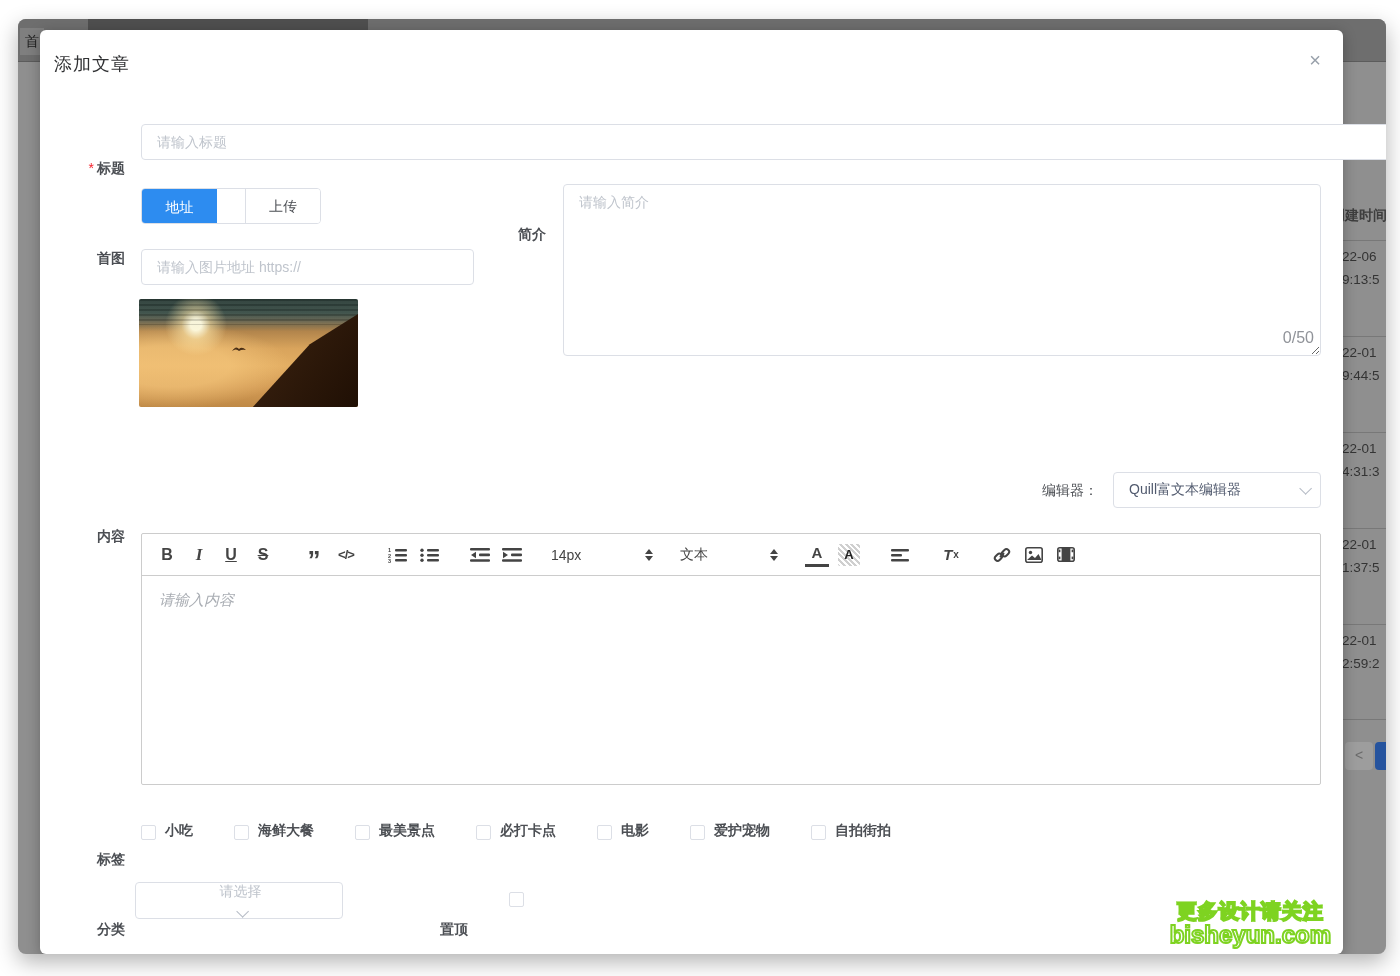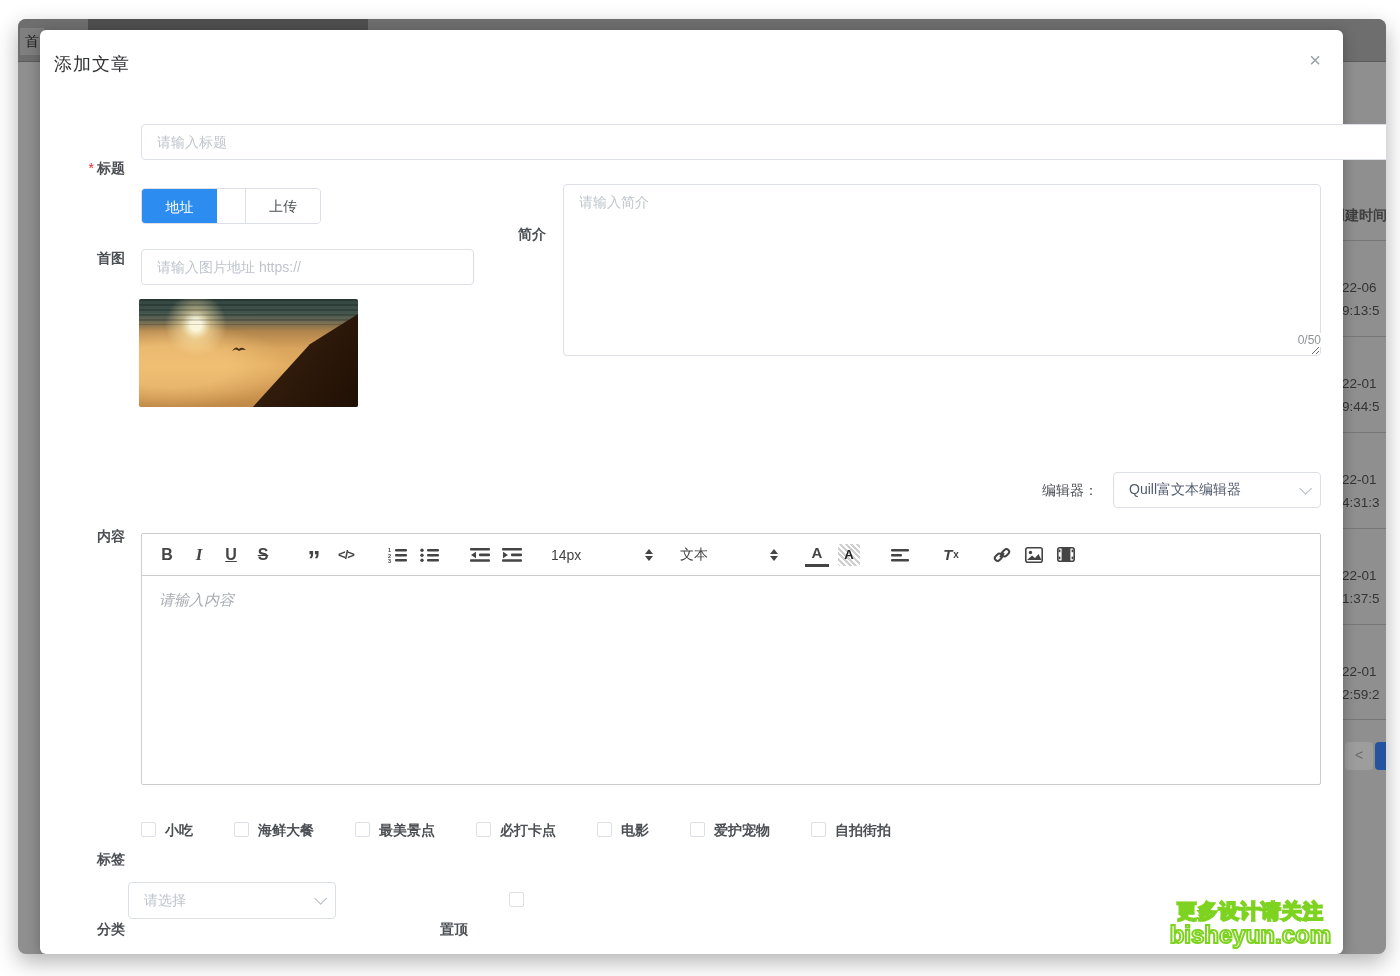--- a/index.html
+++ b/index.html
@@ -13,21 +13,21 @@
   .topbar { position:absolute; left:0; top:0; width:100%; height:43px; background:#6e6e6e;
             border-bottom:1px solid #5c5c5c; }
   .topbar-darkblock { position:absolute; left:70px; top:0; width:280px; height:43px; background:#4f4f4f; }
   .bg-tab { position:absolute; left:2px; top:9px; width:24px; height:27px; background:#7f7f7f;
             color:#1f1f1f; font-size:14px; line-height:27px; text-align:center; overflow:hidden; }
   .right-strip { position:absolute; left:1325px; top:44px; width:43px; height:891px; overflow:hidden; }
   .bg-th { position:absolute; left:0; top:127px; width:43px; height:50px; overflow:hidden; }
   .bg-th span { display:inline-block; margin-left:-12px; white-space:nowrap;
                 color:#3e3e3e; font-weight:700; font-size:14px; line-height:50px; }
   .bg-rows { position:absolute; left:0; top:177px; width:43px; }
-  .bg-row { height:96px; border-top:1px solid rgba(0,0,0,.16); padding-top:35px; overflow:hidden; }
+  .bg-row { height:96px; border-top:1px solid rgba(0,0,0,.16); padding-top:4px; overflow:hidden; }
   .bg-row:last-child { border-bottom:1px solid rgba(0,0,0,.16); }
   .bg-row div { color:#343434; font-size:13.5px; line-height:23px; white-space:nowrap; margin-left:-1px; }
   .bg-pager-prev { position:absolute; left:2px; top:679px; width:28px; height:28px; border-radius:4px;
                    background:#9d9d9d; color:#6a6a6a; font-size:14px; text-align:center; line-height:26px; }
   .bg-pager-page { position:absolute; left:32px; top:679px; width:11px; height:28px;
                    border-radius:4px 0 0 4px; background:#25539e; }
 
   
   .modal { position:absolute; left:22px; top:11px; width:1303px; height:924px; background:#fff;
            border-radius:6px; box-shadow:0 3px 14px rgba(0,0,0,.28); }
@@ -49,21 +49,21 @@
              color:#4c4f54; font-weight:500; cursor:pointer; }
   .tab-btn.active { background:#2d8cf0; color:#fff; line-height:36px; }
   .tab-btn + .tab-btn { border-left:1px solid #dcdfe6; }
 
   
   .intro-wrap { position:absolute; left:523px; top:154px; width:758px; height:172px; }
   .intro-wrap textarea { width:100%; height:100%; border:1px solid #dcdfe6; border-radius:4px;
                          padding:9px 15px; font-size:14px; color:#15803d; resize:both; outline:none;
                          font-family:"Liberation Sans","DejaVu Sans",sans-serif; }
   .intro-wrap textarea::placeholder { color:#bfc4cc; }
-  .intro-counter { position:absolute; right:0; bottom:9px; font-size:12px; color:#909399; background:#fff; padding-left:4px; }
+  .intro-counter { position:absolute; right:7px; bottom:9px; font-size:16px; color:#909399; background:#fff; padding-left:4px; }
 
   
   .thumb { position:absolute; left:99px; top:269px; width:219px; height:108px; overflow:hidden; border-radius:2px;
     background:
       radial-gradient(circle at 26% 24%, rgba(255,252,225,.95) 0 3%, rgba(255,232,170,.55) 8%, rgba(255,220,150,0) 17%),
       radial-gradient(ellipse at 15% 62%, rgba(250,205,130,.55) 0 22%, rgba(250,205,130,0) 45%),
       linear-gradient(180deg,#2e403b 0%,#3d5049 13%,#5e6150 19%,#b2854c 30%,#d9a45c 46%,#e3ae63 62%,#d39b55 82%,#bf8946 100%); }
   .thumb .streaks { position:absolute; left:0; top:0; right:0; height:24%;
       background:repeating-linear-gradient(180deg, rgba(0,0,0,.28) 0 2px, rgba(255,255,255,.05) 2px 5px); opacity:.55; }
   .thumb .hill { position:absolute; inset:0;
@@ -102,21 +102,21 @@
   .ql-color-A { font-size:15px; border-bottom:3px solid #444; line-height:14px; padding-bottom:1px; }
   .ql-bg-A { width:22px; height:22px; font-size:13px; display:flex; align-items:center; justify-content:center;
              background:repeating-linear-gradient(45deg,#cfcfcf 0 2px,#fff 2px 4px); border-radius:2px; color:#222; }
   .ql-clean { font-size:15px; }
   .ql-clean sub { font-size:10px; font-weight:800; margin-left:1px; }
   .ql-body { position:relative; height:208px; }
   .ql-placeholder { position:absolute; left:17px; top:15px; font-style:italic; color:#a9adb3; font-size:15px; }
 
   
   .tags-row { position:absolute; left:101px; top:792px; display:flex; align-items:center; }
-  .cb-item { display:flex; align-items:flex-start; margin-right:41px; cursor:pointer; }
+  .cb-item { display:flex; align-items:flex-end; margin-right:41px; cursor:pointer; }
   .cb-box { width:15px; height:15px; border:1px solid #dcdfe6; border-radius:2px; background:#fff; margin-right:9px; flex:none; }
   .cb-label { font-size:14px; font-weight:600; color:#4c4f54; }
 
   
   .watermark { position:absolute; right:12px; bottom:6px; text-align:center; line-height:1.1; font-weight:800;
                color:#fff; -webkit-text-stroke:2px #7ed321; text-shadow:0 0 1px #7ed321; }
   .wm1 { font-size:20px; letter-spacing:1px; }
   .wm2 { font-size:24px; }
 </style>
 </head>
@@ -352,21 +352,21 @@
             <span class="cb-box"></span>
             <span class="cb-label">爱护宠物</span>
           </div>
           <div class="cb-item">
             <span class="cb-box"></span>
             <span class="cb-label">自拍街拍</span>
           </div>
         </div>
 
       <div class="form-label" style="left:0;top:863px;">分类</div>
-      <div class="el-select" style="left:88px;top:852px;width:208px;height:37px;">
+      <div class="el-select" style="left:95px;top:852px;width:208px;height:37px;flex-direction:column;">
         <span class="sel-text placeholder">请选择</span>
         <span class="chev"></span>
       </div>
       <div class="form-label" style="left:372px;top:863px;width:56px;">置顶</div>
       <div class="cb-item" style="position:absolute;left:469px;top:862px;">
         <span class="cb-box"></span>
       </div>
 
       <div class="watermark">
         <div class="wm1">更多设计请关注</div>

